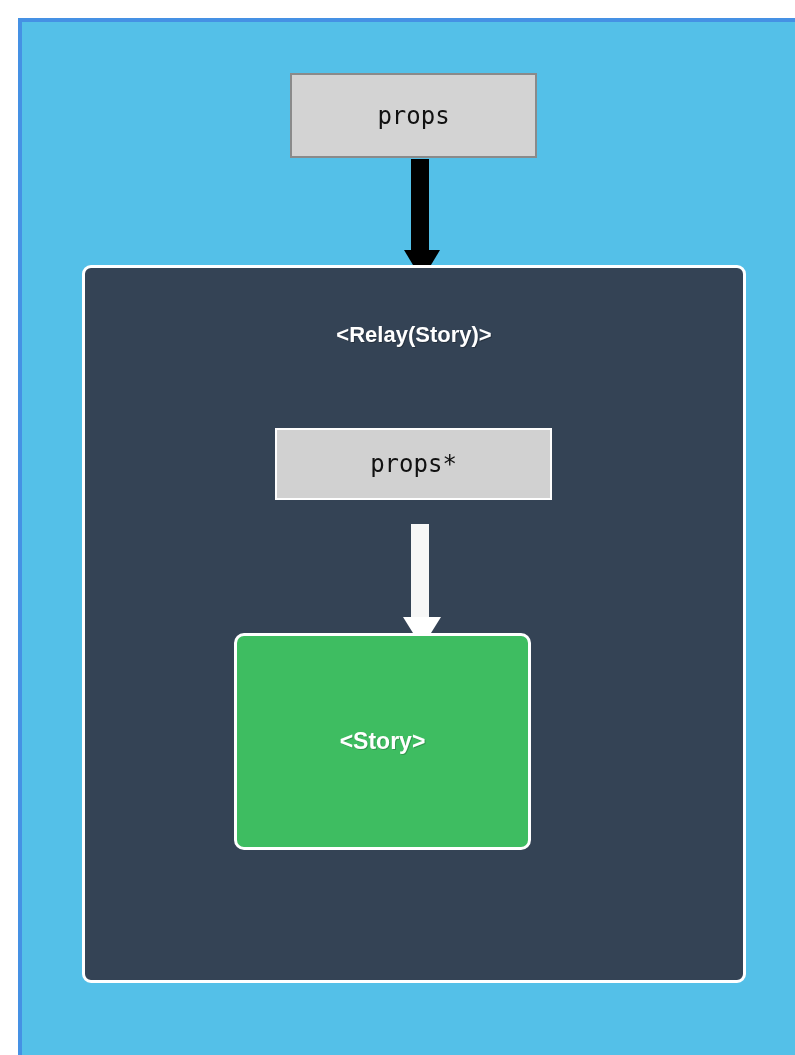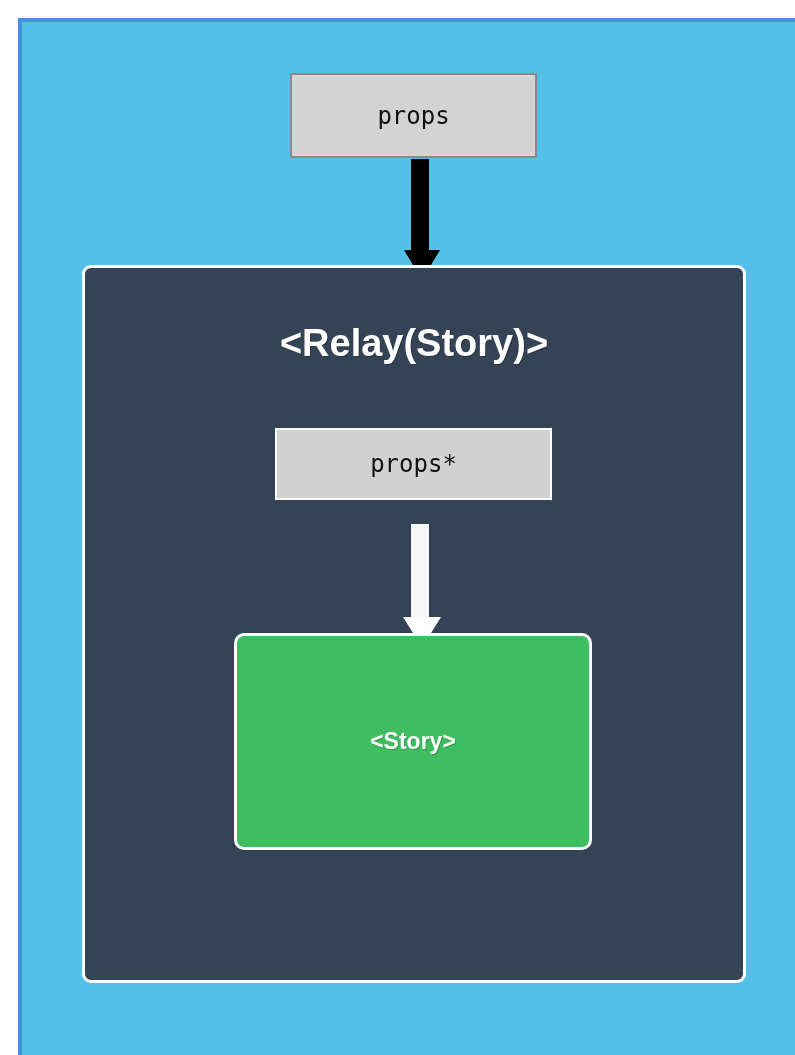--- a/index.html
+++ b/index.html
@@ -48,21 +48,21 @@
     position: absolute;
     left: 60px; top: 243px;
     width: 664px; height: 718px;
     background: #344355;
     border: 3px solid #ffffff;
     border-radius: 9px;
   }
   .relay-title {
     margin-top: 36px;
     text-align: center;
-    font-size: 38px;
+    font-size: 22px;
     font-weight: bold;
     color: #ffffff;
     text-shadow: 1px 1px 0 rgba(0,0,0,0.25);
   }
 
   
   .props-star-box {
     position: absolute;
     left: 253px; top: 406px;
     width: 277px; height: 72px;
@@ -86,21 +86,21 @@
     width: 0; height: 0;
     border-left: 10px solid transparent;
     border-right: 10px solid transparent;
     border-top: 16px solid #ffffff;
   }
 
   
   .story-box {
     position: absolute;
     left: 212px; top: 611px;
-    width: 358px; height: 217px;
+    width: 297px; height: 217px;
     background: #3ebd61;
     border: 3px solid #ffffff;
     border-radius: 10px;
     display: flex; align-items: center; justify-content: center;
     font-size: 23px;
     font-weight: bold;
     color: #ffffff;
     text-shadow: 1px 1px 0 rgba(0,0,0,0.2);
   }
 </style>

